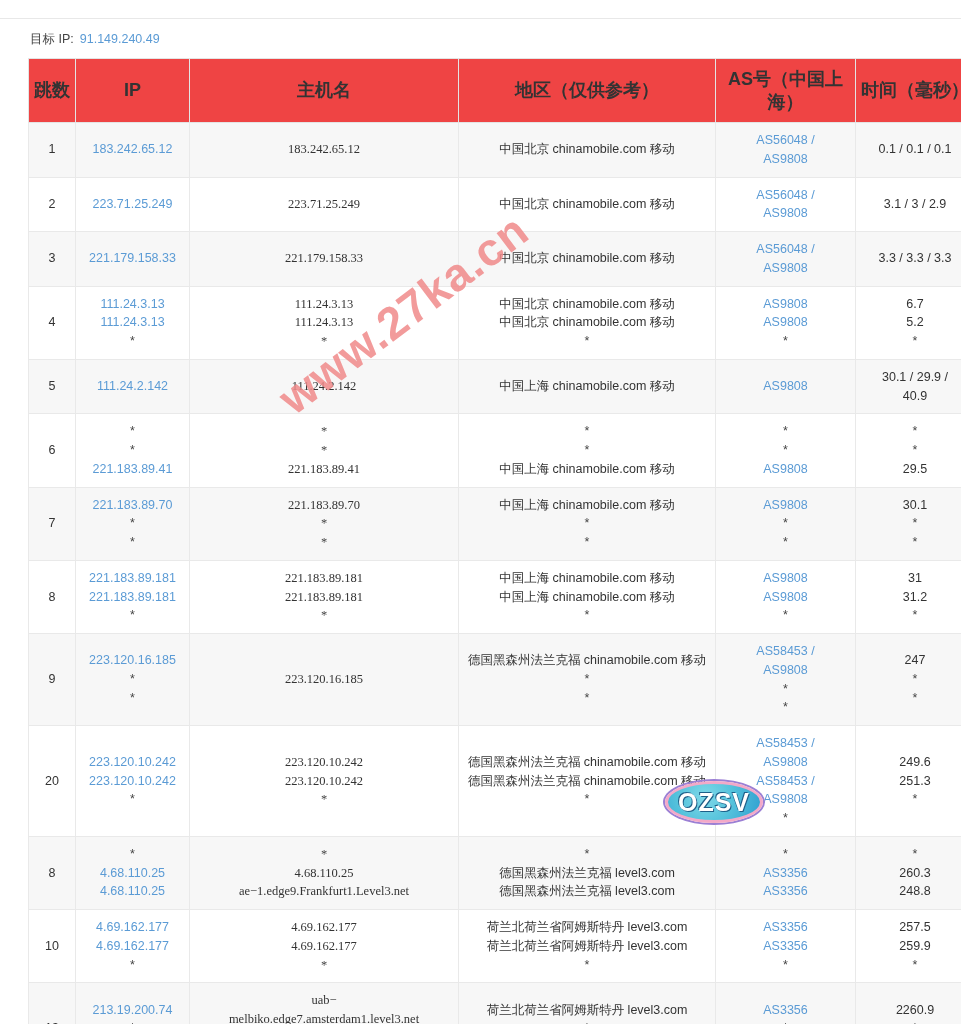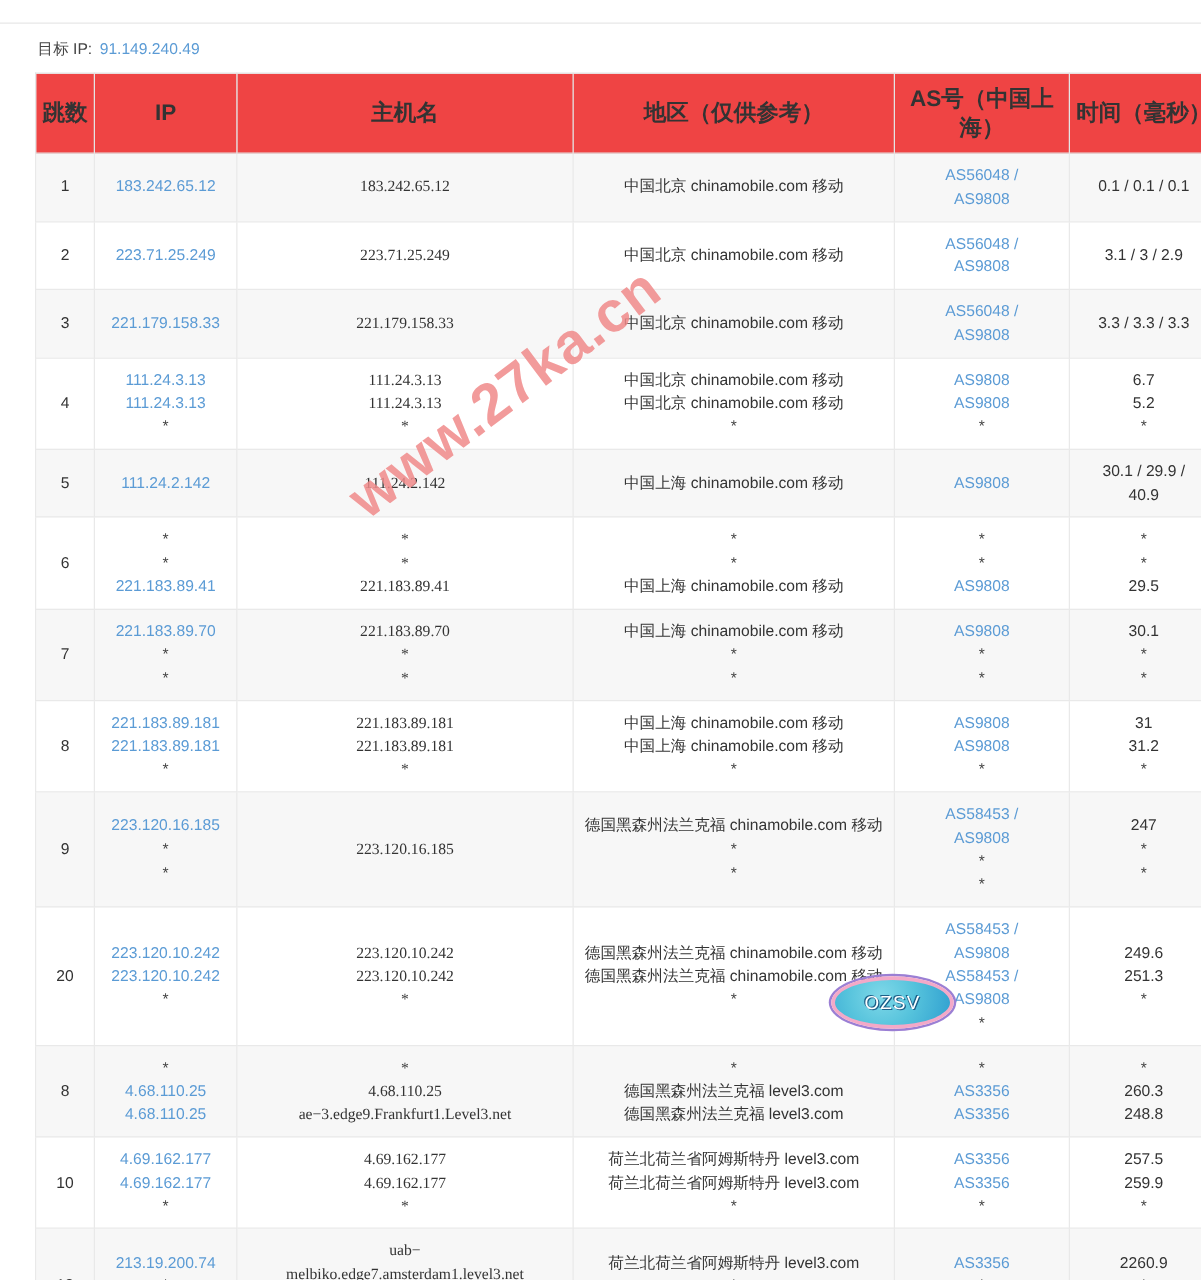--- a/index.html
+++ b/index.html
@@ -94,22 +94,22 @@
     border-radius: 50%;
     background: radial-gradient(circle at 40% 35%, #7fd8e8 0%, #56c3dc 45%, #2f9fd0 100%);
     border: 3px solid #f3a9c8;
     box-shadow: 0 0 0 2px #9b7fd4;
     display: flex;
     align-items: center;
     justify-content: center;
     pointer-events: none;
   }
   .wm-badge span {
-    font-size: 15px;
-    font-weight: normal;
+    font-size: 25px;
+    font-weight: bold;
     color: #ffffff;
     text-shadow: 1px 1px 0 #1d5f88, -1px -1px 0 #1d5f88;
     letter-spacing: 1px;
   }
 </style>
 </head>
 <body>
 
 <div id="page">
 
@@ -379,21 +379,21 @@
         <tr class="odd">
           <td class="c-hop">8</td>
           <td class="c-ip">
             <span class="cellline star">*</span>
             <span class="cellline lnk">4.68.110.25</span>
             <span class="cellline lnk">4.68.110.25</span>
           </td>
           <td class="c-host host">
             <span class="cellline star">*</span>
             <span class="cellline">4.68.110.25</span>
-            <span class="cellline">ae−3.edge9.Frankfurt1.Level3.net</span>
+            <span class="cellline">ae−1.edge9.Frankfurt1.Level3.net</span>
           </td>
           <td class="c-geo geo">
             <span class="cellline star">*</span>
             <span class="cellline">德国黑森州法兰克福 level3.com</span>
             <span class="cellline">德国黑森州法兰克福 level3.com</span>
           </td>
           <td class="c-as">
             <span class="cellline star">*</span>
             <span class="cellline lnk">AS3356</span>
             <span class="cellline lnk">AS3356</span>

